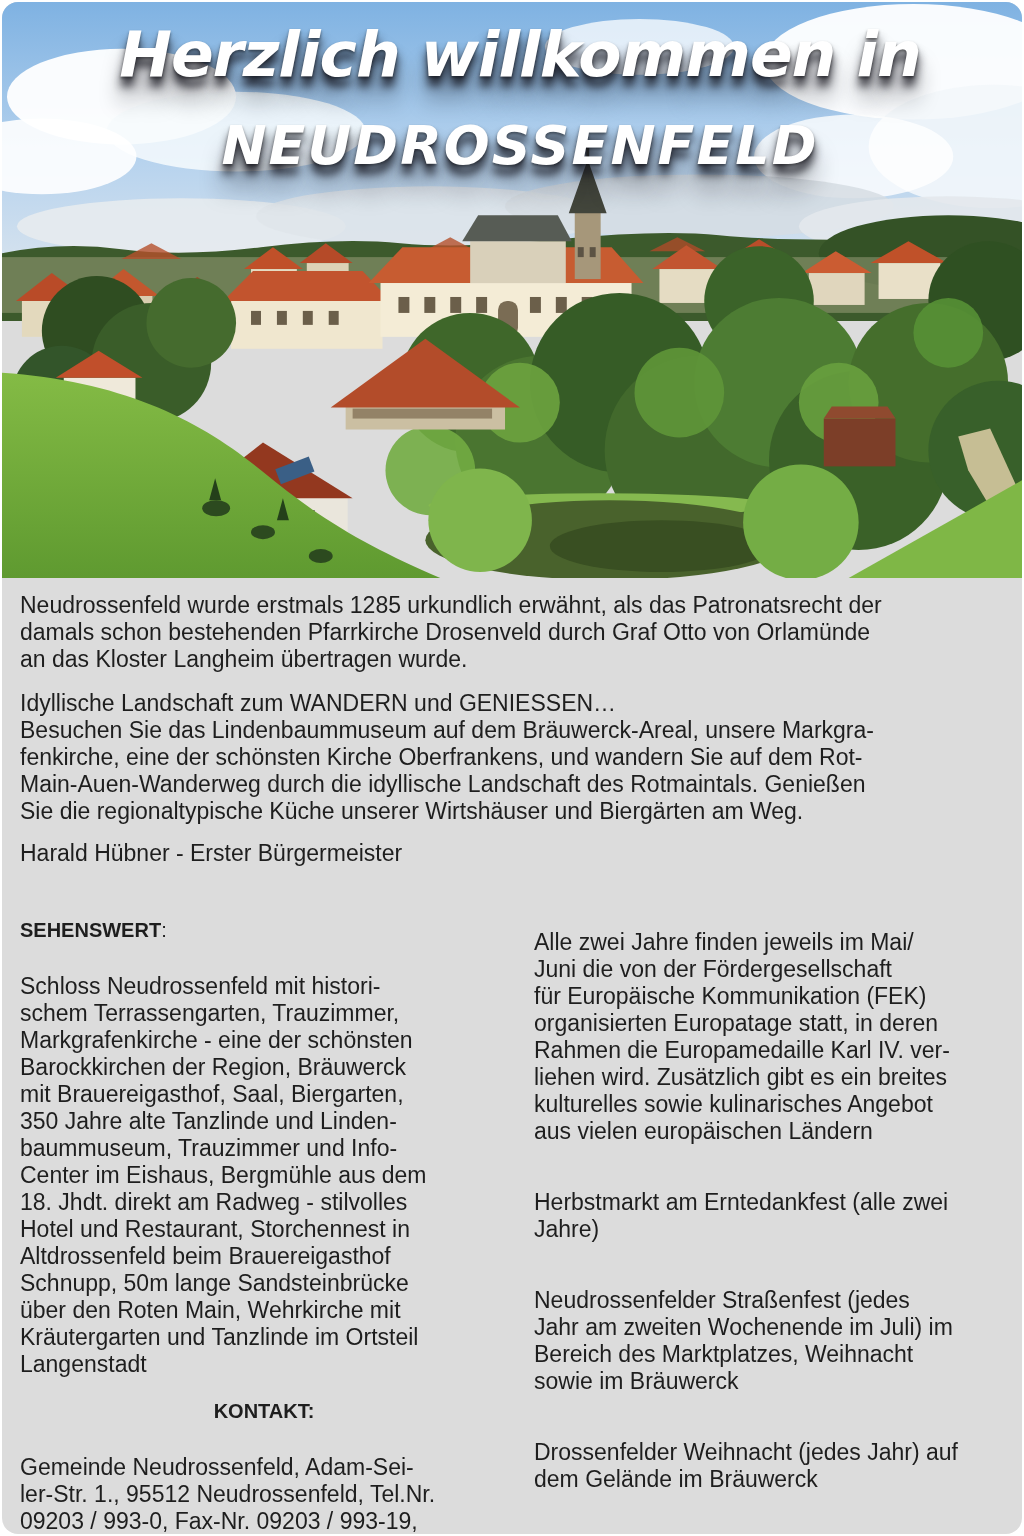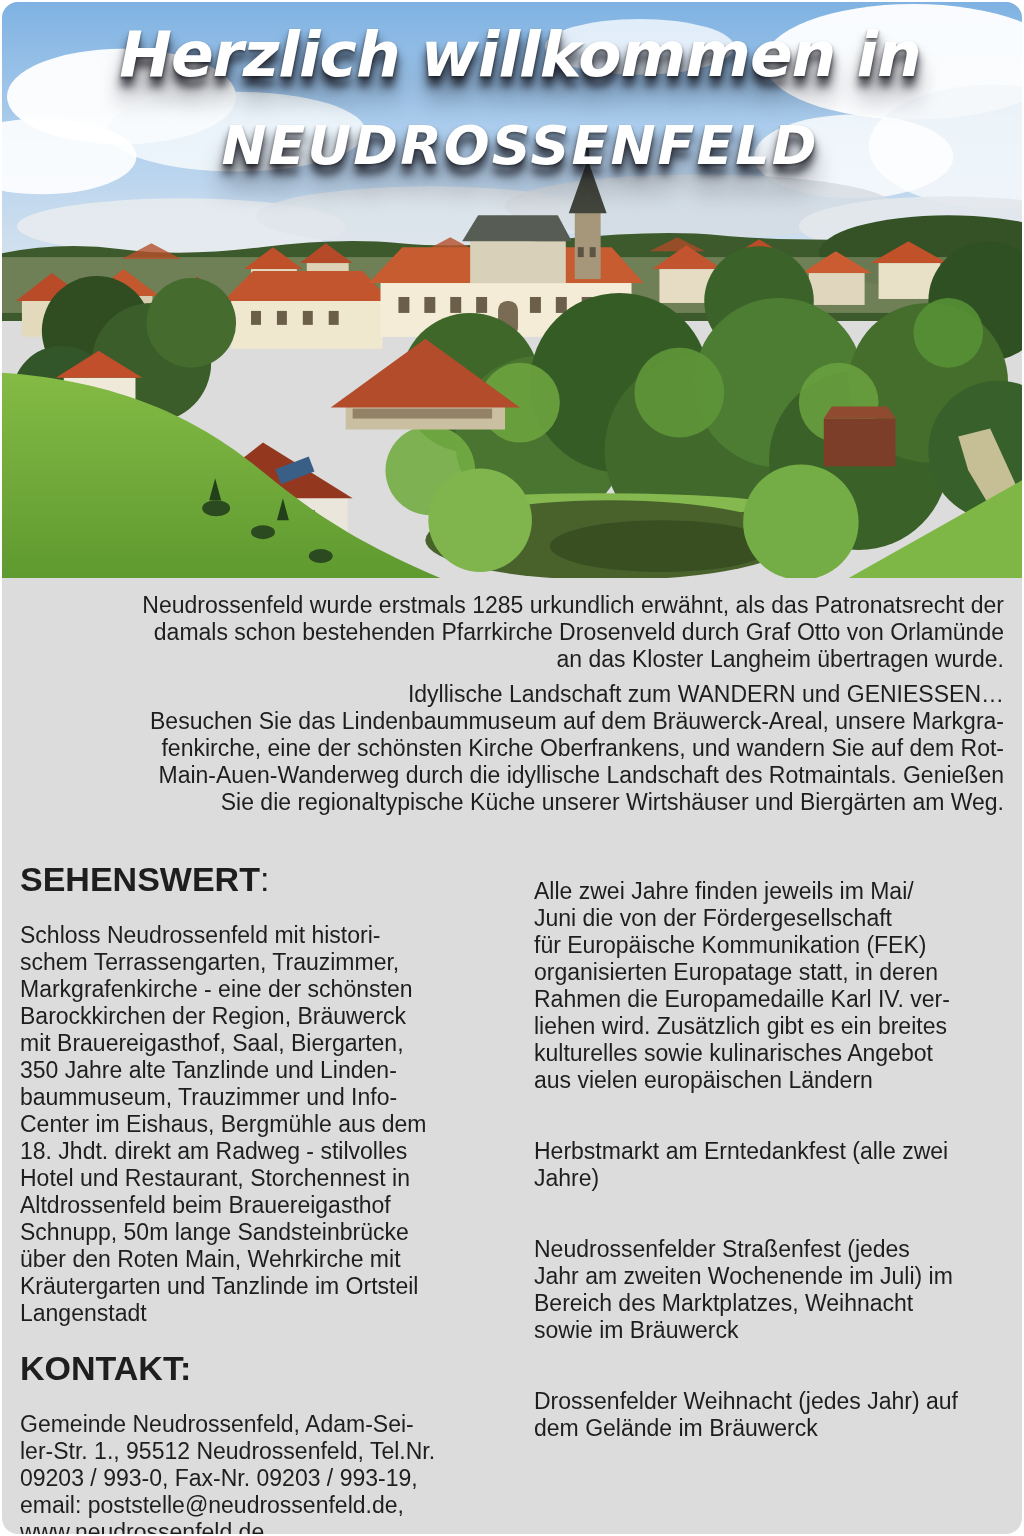--- a/index.html
+++ b/index.html
@@ -26,36 +26,36 @@
     font-size:63px;line-height:86px;letter-spacing:-1px;
     text-shadow:0 10px 10px rgba(20,20,28,.85),0 24px 22px rgba(20,20,28,.40),0 2px 3px rgba(0,0,0,.55);
   }
   .hero-title .t2{
     font-size:54px;line-height:92px;letter-spacing:2px;margin-top:2px;
     text-shadow:0 10px 10px rgba(20,20,28,.85),0 26px 24px rgba(20,20,28,.40),0 2px 3px rgba(0,0,0,.55);
   }
   
   .panel{padding:14px 14px 0 14px;color:var(--text);}
   .panel .center{
-    text-align:right;font-size:23px;line-height:27px;margin:0 4px;
+    text-align:left;font-size:23px;line-height:27px;margin:0 4px;
     white-space:pre-line;
   }
-  .panel .p2{margin-top:8px;}
+  .panel .p2{margin-top:17px;}
   .panel .sig{margin-top:15px;}
   .columns{display:flex;margin-top:18px;padding:0 4px;gap:26px;}
   .col{white-space:pre-line;}
   .col-left{width:488px;flex:0 0 auto;padding-top:12px;}
   .col-right{flex:1 1 auto;}
   .col h3{
-    margin:0;font-size:34px;line-height:30px;font-weight:bold;
+    margin:0;font-size:20px;line-height:30px;font-weight:bold;
     white-space:pre-line;
   }
   .col h3 .colon{font-weight:normal;}
   .col .body{font-size:23px;line-height:27px;margin-top:10px;}
-  .col .kontakt{margin-top:8px;}
+  .col .kontakt{margin-top:0;text-align:center;}
   .col .para{margin-top:26px;}
   .col .para.first{}
 </style>
 </head>
 <body>
 
 <div class="page">
 
   <div class="hero">
     <svg viewBox="0 0 1024 578" preserveAspectRatio="none">
@@ -223,20 +223,21 @@
   <div class="panel">
 
     <p class="center">Neudrossenfeld wurde erstmals 1285 urkundlich erwähnt, als das Patronatsrecht der
 damals schon bestehenden Pfarrkirche Drosenveld durch Graf Otto von Orlamünde
 an das Kloster Langheim übertragen wurde.</p>
     <p class="center p2">Idyllische Landschaft zum WANDERN und GENIESSEN…
 Besuchen Sie das Lindenbaummuseum auf dem Bräuwerck-Areal, unsere Markgra-
 fenkirche, eine der schönsten Kirche Oberfrankens, und wandern Sie auf dem Rot-
 Main-Auen-Wanderweg durch die idyllische Landschaft des Rotmaintals. Genießen
 Sie die regionaltypische Küche unserer Wirtshäuser und Biergärten am Weg.</p>
+    <p class="center sig">Harald Hübner - Erster Bürgermeister</p>
 
     <div class="columns">
 
       <div class="col col-left">
         <h3><span>SEHENSWERT</span><span class="colon">:</span></h3>
         <div class="body">Schloss Neudrossenfeld mit  histori-
 schem  Terrassengarten, Trauzimmer,
 Markgrafenkirche - eine der schönsten
 Barockkirchen der Region, Bräuwerck
 mit Brauereigasthof, Saal, Biergarten,

